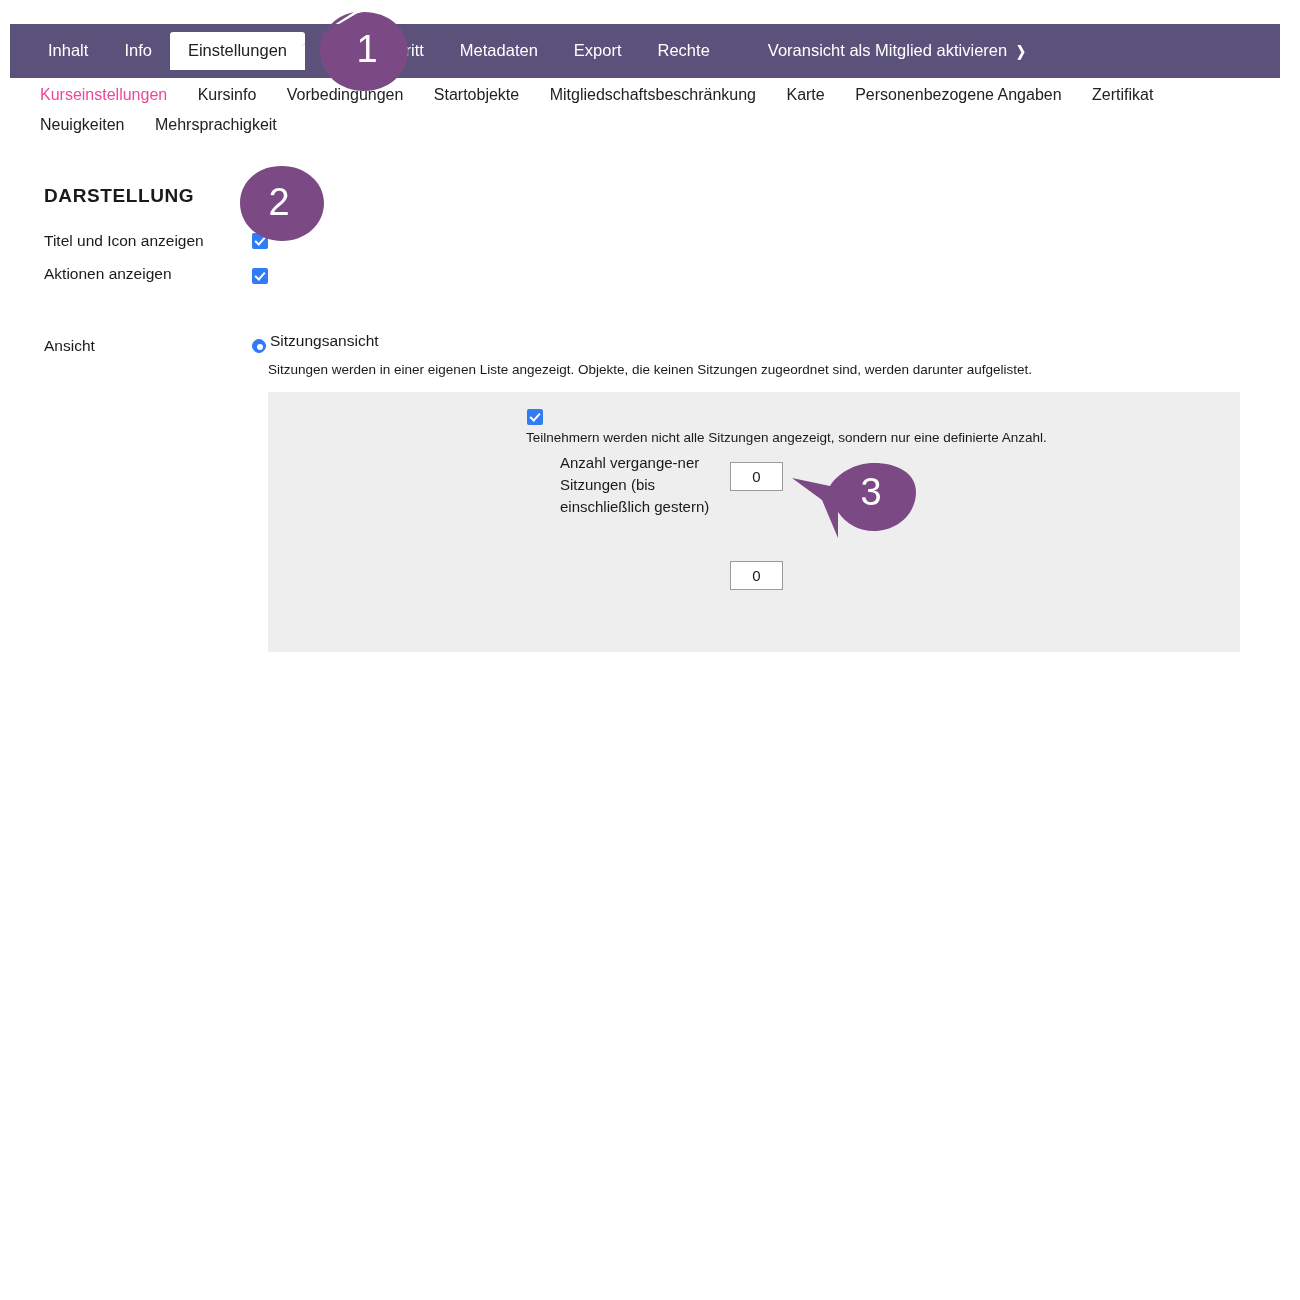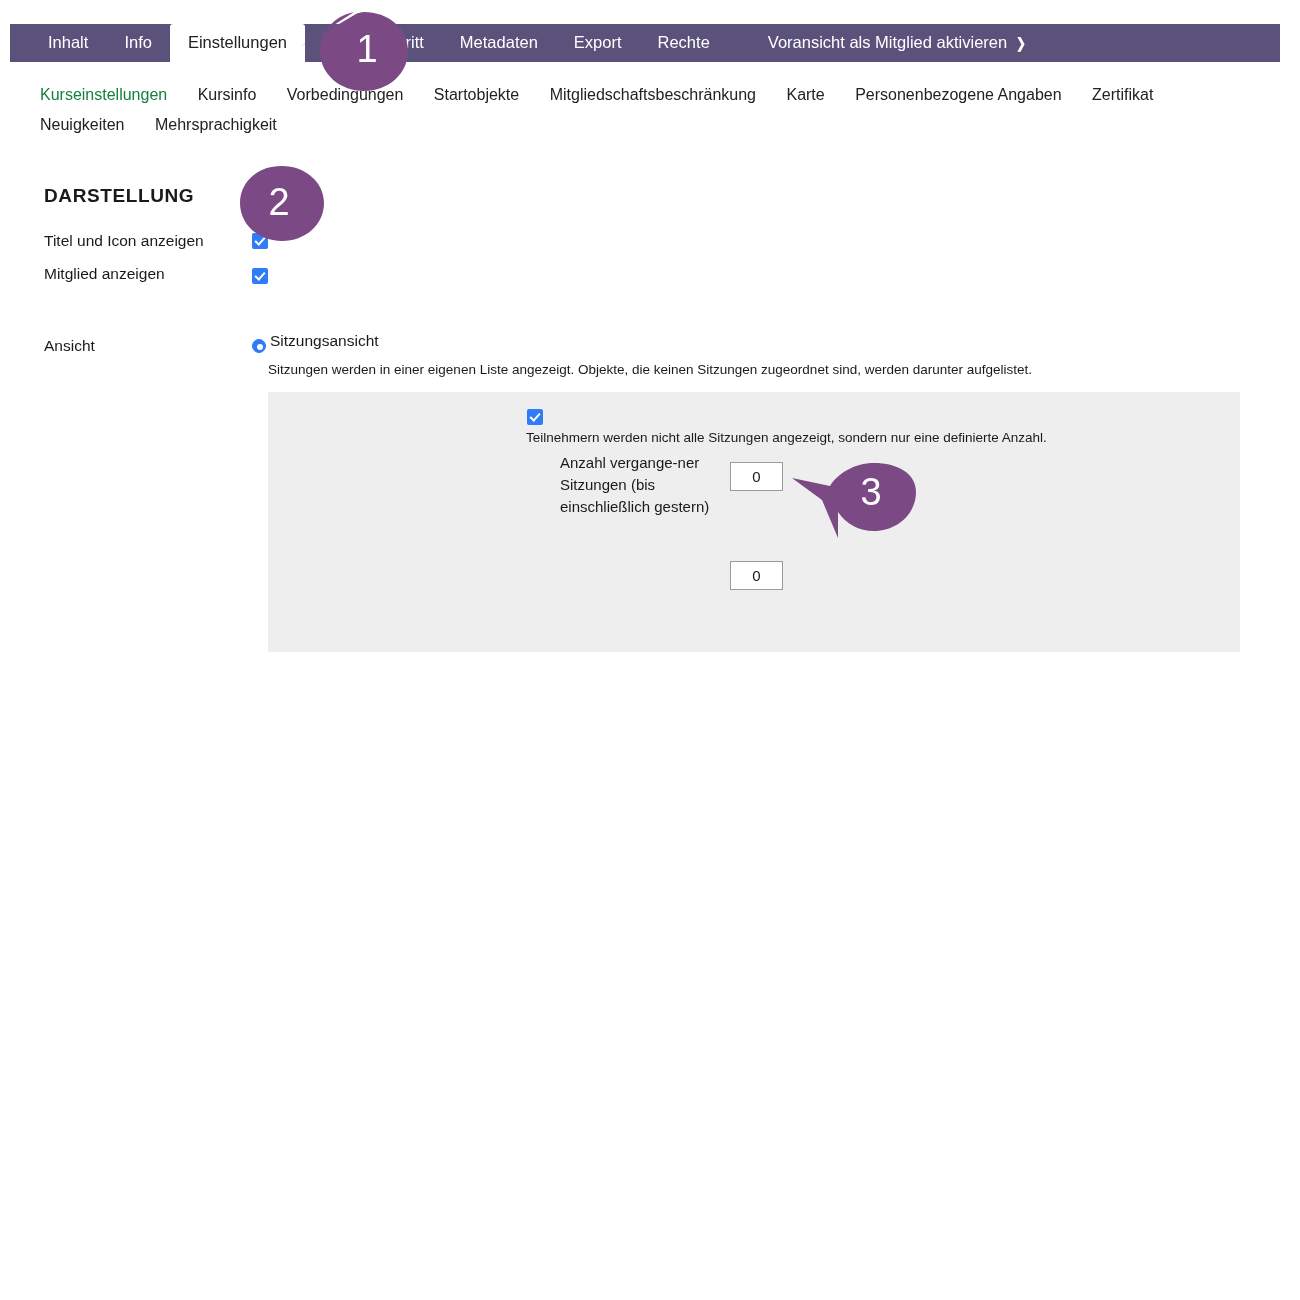--- a/index.html
+++ b/index.html
@@ -14,21 +14,21 @@
   #page {
     position: relative;
     width: 1300px; height: 1300px;
     background: #ffffff;
   }
 
   
   .topbar {
     position: absolute;
     top: 24px; left: 10px;
-    width: 1270px; height: 38px;
+    width: 1270px; height: 54px;
     background: #5b527c;
     display: flex;
     align-items: center;
     padding-left: 20px;
   }
   .topbar-item {
     color: #ffffff;
     font-size: 16.5px;
     padding: 6px 18px;
     white-space: nowrap;
@@ -60,21 +60,21 @@
     width: 1230px;
     font-size: 16px;
     line-height: 30px;
   }
   .subnav-item {
     display: inline-block;
     margin-right: 26px;
     color: #222222;
     white-space: nowrap;
   }
-  .subnav-item.active { color: #15803d; }
+  .subnav-item.active { color: #ec4899; }
 
   
   .section-title {
     position: absolute;
     top: 185px; left: 44px;
     font-size: 19px;
     font-weight: bold;
     letter-spacing: 0.6px;
     color: #1a1a1a;
   }
@@ -232,21 +232,21 @@
     <span class="subnav-item">Zertifikat</span>
     <span class="subnav-item">Neuigkeiten</span>
     <span class="subnav-item">Mehrsprachigkeit</span>
   </div>
 
   <div class="section-title">DARSTELLUNG</div>
 
   <div class="form-row row-titleicon">Titel und Icon anzeigen</div>
   <div class="cb cb-1"></div>
 
-  <div class="form-row row-aktionen">Mitglied anzeigen</div>
+  <div class="form-row row-aktionen">Aktionen anzeigen</div>
   <div class="cb cb-2"></div>
 
   <div class="form-row row-ansicht">Ansicht</div>
   <div class="radio"></div>
   <div class="radio-label">Sitzungsansicht</div>
   <div class="radio-desc">Sitzungen werden in einer eigenen Liste angezeigt. Objekte, die keinen Sitzungen zugeordnet sind, werden darunter aufgelistet.</div>
 
   <div class="panel">
     <div class="panel-desc">Teilnehmern werden nicht alle Sitzungen angezeigt, sondern nur eine definierte Anzahl.</div>
 

